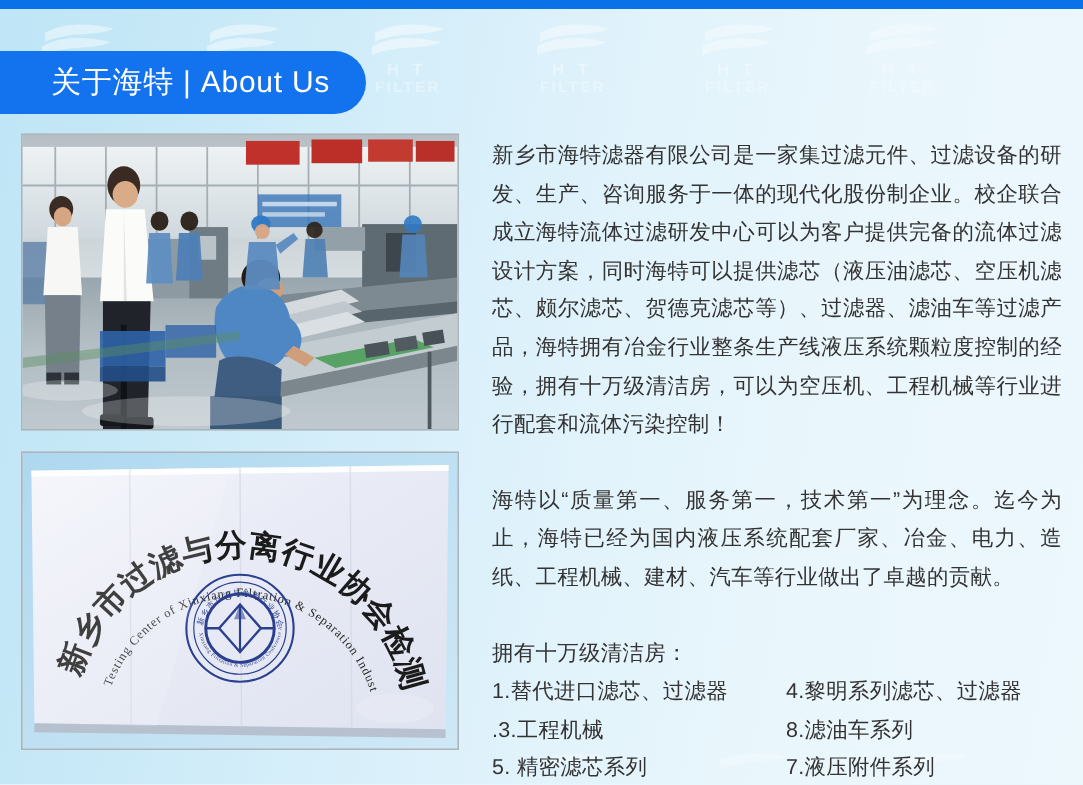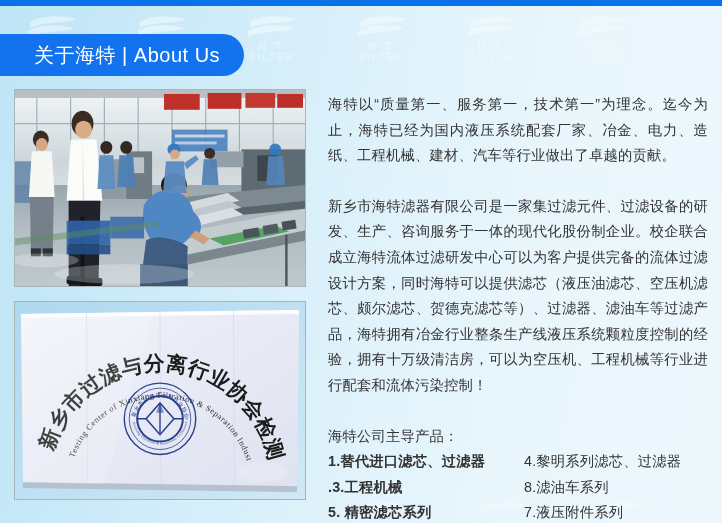--- a/index.html
+++ b/index.html
@@ -130,21 +130,20 @@
   #products-heading {
     margin: 0 0 2px 0;
   }
   .product-row {
     display: flex;
     white-space: nowrap;
   }
   .product-row .col-a {
     width: 196px;
     flex: 0 0 196px;
-    font-weight: bold;
   }
   .product-row .col-b {
     flex: 1 1 auto;
   }
 </style>
 </head>
 <body>
 
 <div id="page">
 
@@ -422,25 +421,25 @@
           <textPath href="#sealBot" startOffset="6%">Xinxiang Filtration &amp; Separation Conference Association</textPath>
         </text>
       </g>
 
       <path d="M6 12 L140 10 L90 184 L8 182 Z" fill="#ffffff" opacity="0.16"></path>
       <ellipse cx="250" cy="172" rx="26" ry="10" fill="#ffffff" opacity="0.18"></ellipse>
     </svg>
   </div>
 
   <div id="copy">
+    <p id="intro-paragraph">新乡市海特滤器有限公司是一家集过滤元件、过滤设备的研发、生产、咨询服务于一体的现代化股份制企业。校企联合成立海特流体过滤研发中心可以为客户提供完备的流体过滤设计方案，同时海特可以提供滤芯（液压油滤芯、空压机滤芯、颇尔滤芯、贺德克滤芯等）、过滤器、滤油车等过滤产品，海特拥有冶金行业整条生产线液压系统颗粒度控制的经验，拥有十万级清洁房，可以为空压机、工程机械等行业进行配套和流体污染控制！</p>
+
     <p id="philosophy-paragraph">海特以“质量第一、服务第一，技术第一”为理念。迄今为止，海特已经为国内液压系统配套厂家、冶金、电力、造纸、工程机械、建材、汽车等行业做出了卓越的贡献。</p>
 
-    <p id="intro-paragraph">新乡市海特滤器有限公司是一家集过滤元件、过滤设备的研发、生产、咨询服务于一体的现代化股份制企业。校企联合成立海特流体过滤研发中心可以为客户提供完备的流体过滤设计方案，同时海特可以提供滤芯（液压油滤芯、空压机滤芯、颇尔滤芯、贺德克滤芯等）、过滤器、滤油车等过滤产品，海特拥有冶金行业整条生产线液压系统颗粒度控制的经验，拥有十万级清洁房，可以为空压机、工程机械等行业进行配套和流体污染控制！</p>
-
-    <p id="products-heading">海特公司主导产品：</p>
+    <p id="products-heading">拥有十万级清洁房：</p>
 
     <div class="product-row">
       <span class="col-a">1.替代进口滤芯、过滤器</span>
       <span class="col-b">4.黎明系列滤芯、过滤器</span>
     </div>
     <div class="product-row">
       <span class="col-a">.3.工程机械</span>
       <span class="col-b">8.滤油车系列</span>
     </div>
     <div class="product-row">

